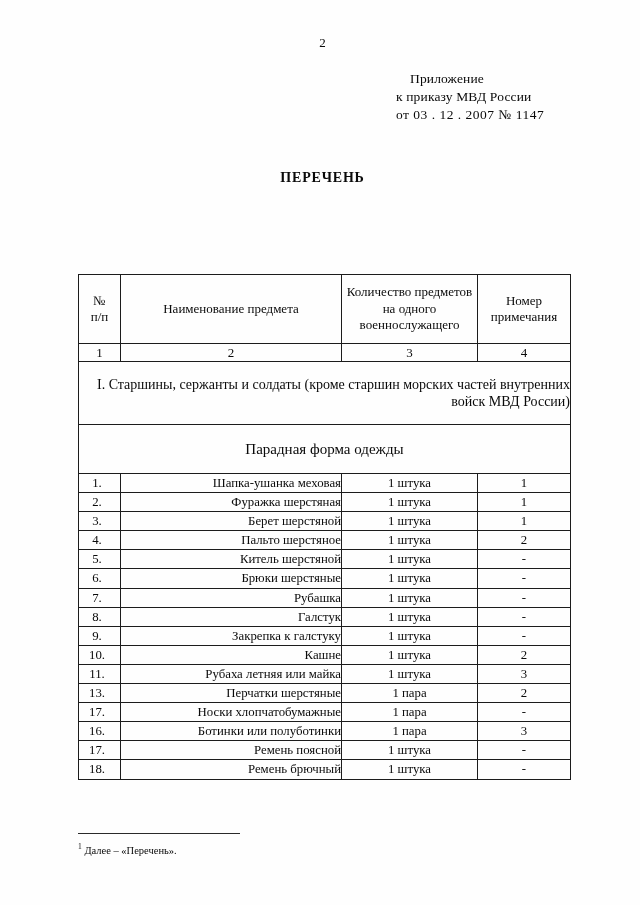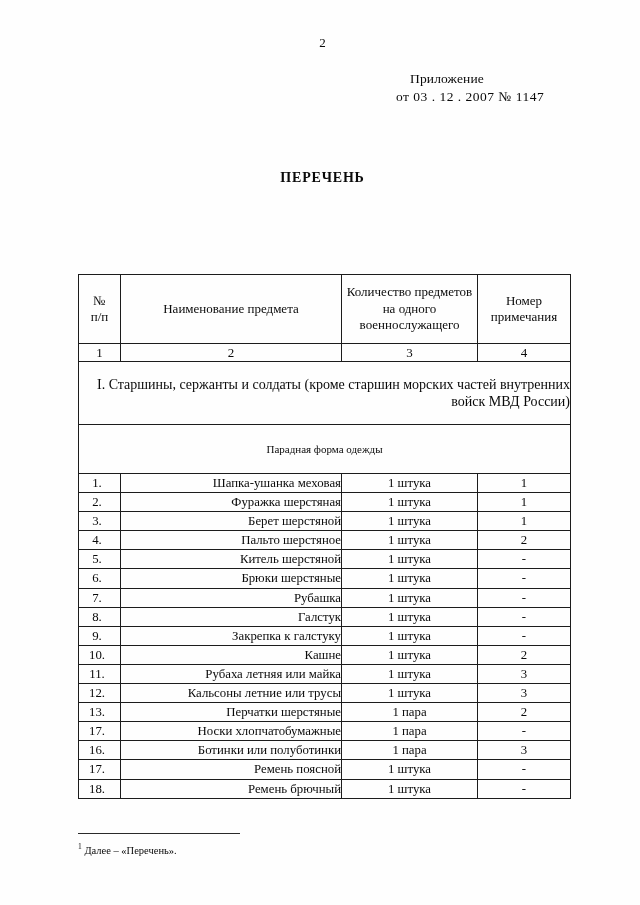--- a/index.html
+++ b/index.html
@@ -116,21 +116,21 @@
 
   .section-row td {
     text-align: right;
     font-size: 14px;
     line-height: 17px;
     height: 62px;
     padding: 4px 12px 0 12px;
   }
   .subsection-row td {
     text-align: center;
-    font-size: 11px;
+    font-size: 15px;
     height: 48px;
     padding-top: 4px;
   }
 
   .item-row td {
     height: 18.1px;
     font-size: 12.8px;
     line-height: 18.1px;
   }
   .item-row td.num {
@@ -172,20 +172,21 @@
 </style>
 </head>
 <body>
 
 <div class="page">
 
   <div class="page-number">2</div>
 
   <div class="appendix-block">
     <div class="ln1">Приложение</div>
+    <div class="ln2">к приказу МВД России</div>
     <div class="ln3">от  03 . 12 . 2007  № 1147</div>
   </div>
 
   <div class="doc-title">ПЕРЕЧЕНЬ</div>
 
 
   <div class="tbl-wrap">
     <table class="listing">
       <colgroup>
         <col class="c-num">
@@ -280,26 +281,20 @@
             <td class="qty">1 штука</td>
             <td class="note">2</td>
           </tr>
           <tr class="item-row">
             <td class="num">11.</td>
             <td class="name">Рубаха летняя или майка</td>
             <td class="qty">1 штука</td>
             <td class="note">3</td>
           </tr>
           <tr class="item-row">
-            <td class="num">12.</td>
-            <td class="name">Кальсоны летние или трусы</td>
-            <td class="qty">1 штука</td>
-            <td class="note">3</td>
-          </tr>
-          <tr class="item-row">
             <td class="num">13.</td>
             <td class="name">Перчатки шерстяные</td>
             <td class="qty">1 пара</td>
             <td class="note">2</td>
           </tr>
           <tr class="item-row">
             <td class="num">17.</td>
             <td class="name">Носки хлопчатобумажные</td>
             <td class="qty">1 пара</td>
             <td class="note">-</td>

